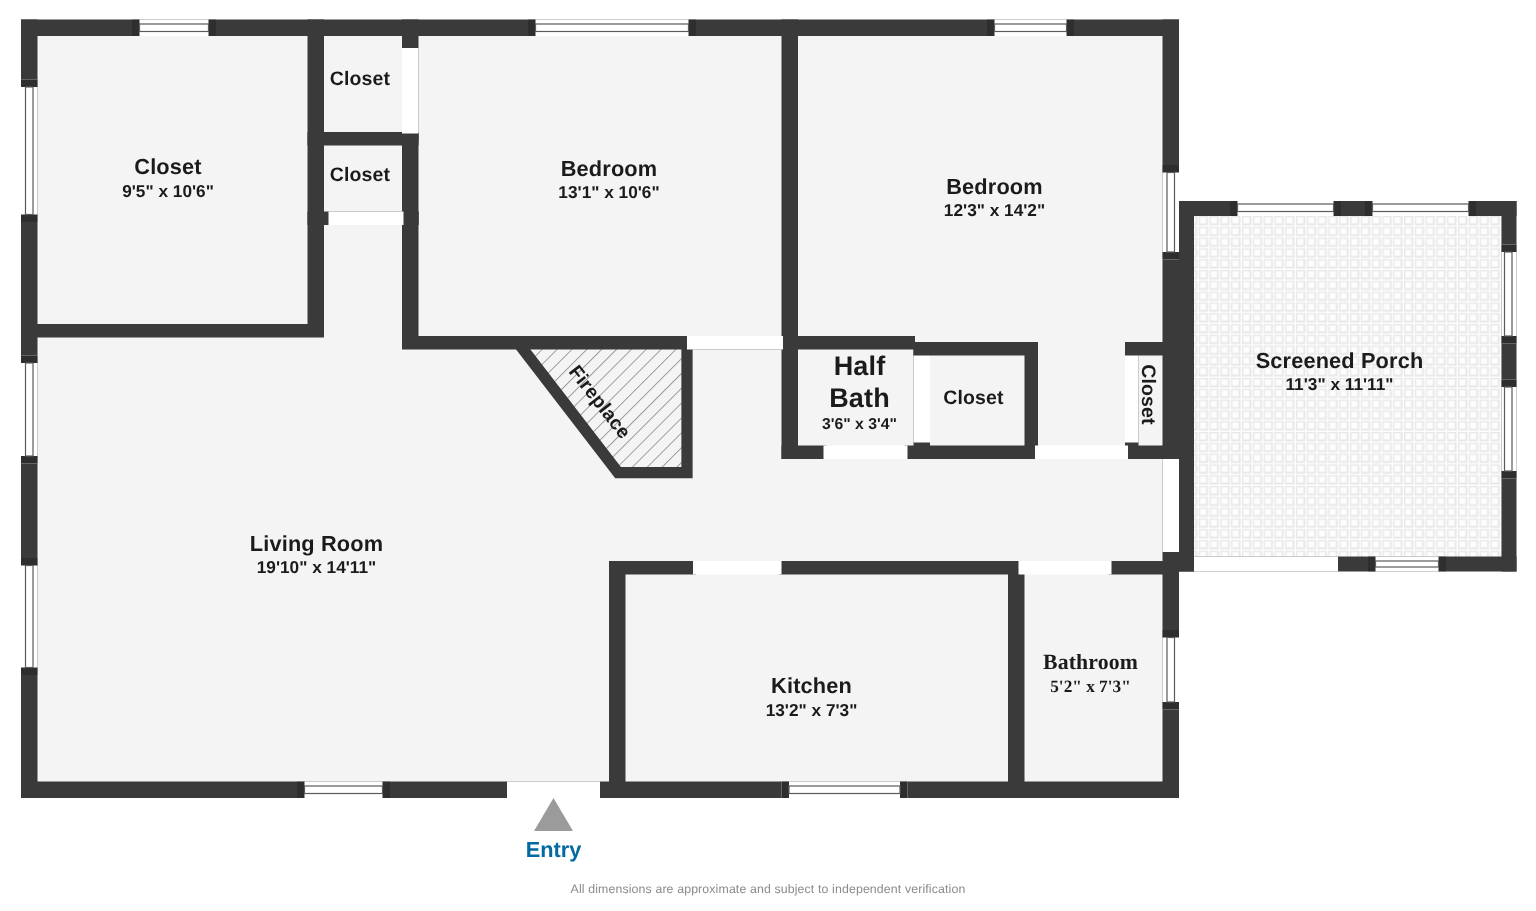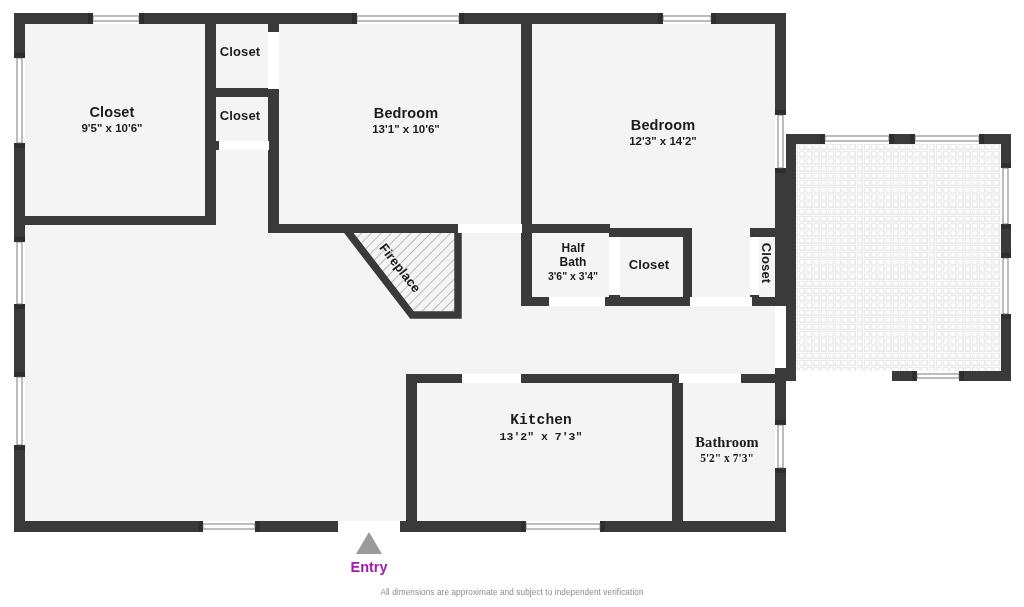--- a/index.html
+++ b/index.html
@@ -52,21 +52,21 @@
     letter-spacing: 0.1px;
   }
   .room-label .rm-dims {
     display: block;
     font-weight: bold;
     font-size: 11.5px;
     margin-top: 1px;
     letter-spacing: 0px;
   }
   .room-label.small .rm-name {
-    font-size: 12px;
+    font-size: 18px;
     text-align: center;
   }
   .room-label.small .rm-dims {
     font-size: 10.5px;
   }
   .room-label.closet .rm-name {
     font-size: 13px;
   }
   .room-label.twoline .rm-name {
     white-space: pre-line;
@@ -79,21 +79,21 @@
   }
   .room-label.fire .rm-name {
     font-size: 13px;
     font-weight: bold;
   }
   .entry-label {
     position: absolute;
     transform: translate(-50%, 0);
     font-weight: bold;
     font-size: 14.5px;
-    color: #a21caf;
+    color: #0369a1;
     text-align: center;
     white-space: nowrap;
   }
   .footnote {
     position: absolute;
     transform: translate(-50%, 0);
     font-size: 8.2px;
     color: #8a8a8a;
     text-align: left;
     white-space: nowrap;
@@ -347,41 +347,49 @@
     <div class="room-label" style="left:406px; top:121px;">
       <span class="rm-name">Bedroom</span>
       <span class="rm-dims">13'1" x 10'6"</span>
     </div>
 
     <div class="room-label" style="left:663px; top:133px;">
       <span class="rm-name">Bedroom</span>
       <span class="rm-dims">12'3" x 14'2"</span>
     </div>
 
+    <div class="room-label" style="left:893px; top:249px;">
+      <span class="rm-name">Screened Porch</span>
+      <span class="rm-dims">11'3" x 11'11"</span>
+    </div>
 
     <div class="room-label small twoline" style="left:573px; top:262px;">
       <span class="rm-name">Half
 Bath</span>
       <span class="rm-dims">3'6" x 3'4"</span>
     </div>
 
     <div class="room-label closet" style="left:649px; top:265px;">
       <span class="rm-name">Closet</span>
     </div>
 
     <div class="room-label closet vertical" style="left:766px; top:263px;">
       <span class="rm-name">Closet</span>
     </div>
 
     <div class="room-label fire" style="left:400px; top:268px;">
       <span class="rm-name">Fireplace</span>
     </div>
 
-
-    <div class="room-label" style="left:541px; top:428px;font-family:Liberation Mono, monospace;">
+    <div class="room-label" style="left:211px; top:371px;">
+      <span class="rm-name">Living Room</span>
+      <span class="rm-dims">19'10" x 14'11"</span>
+    </div>
+
+    <div class="room-label" style="left:541px; top:466px;">
       <span class="rm-name">Kitchen</span>
       <span class="rm-dims">13'2" x 7'3"</span>
     </div>
 
     <div class="room-label" style="left:727px; top:450px;font-family:Liberation Serif, serif;">
       <span class="rm-name">Bathroom</span>
       <span class="rm-dims">5'2" x 7'3"</span>
     </div>
 
     <div class="entry-label" style="left:369px; top:559px;">Entry</div>

